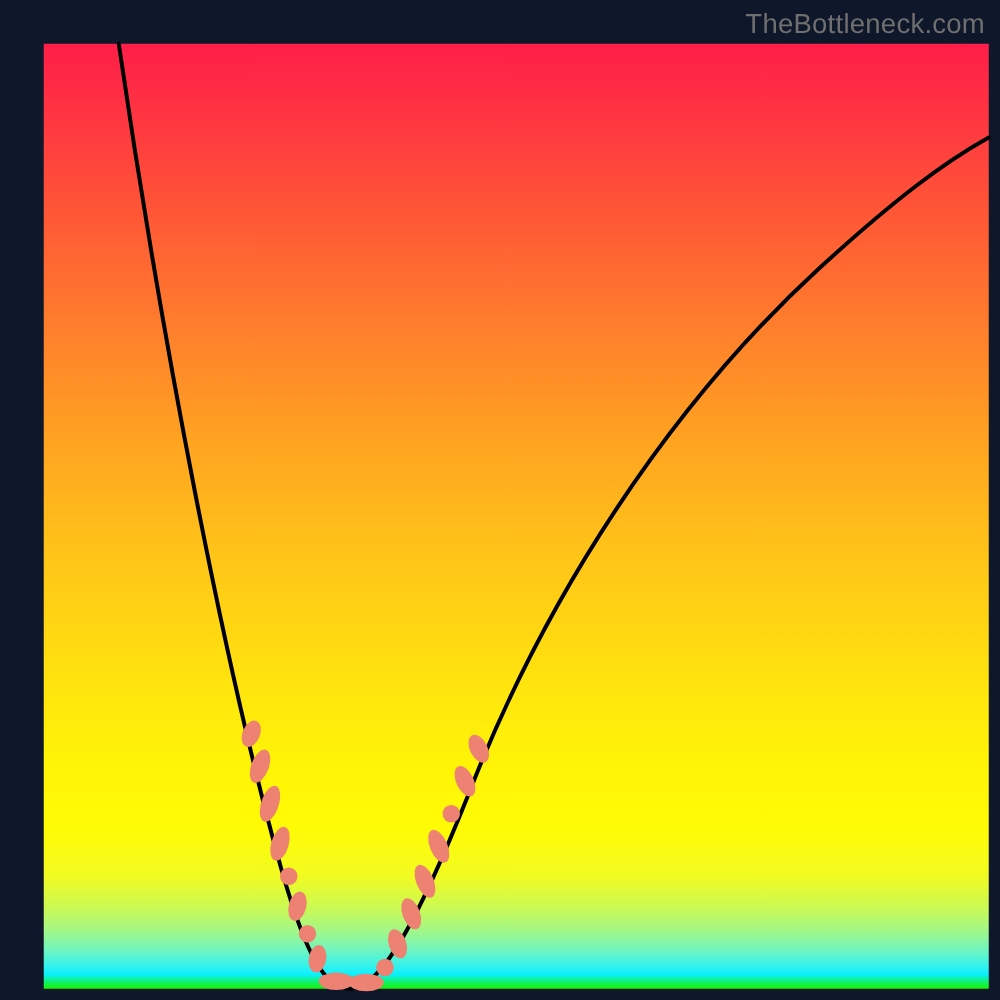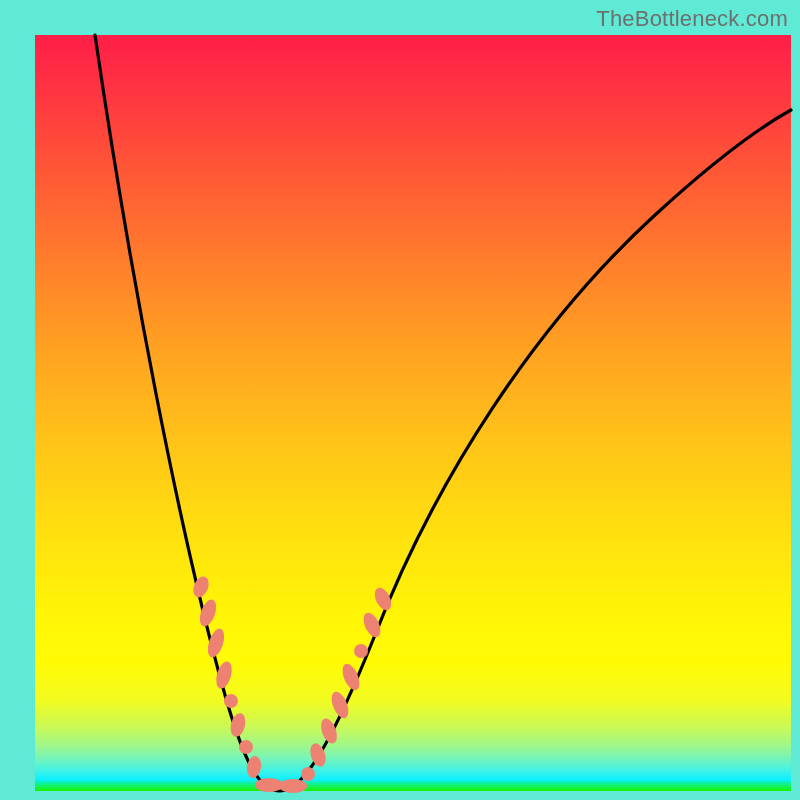--- a/index.html
+++ b/index.html
@@ -10,21 +10,21 @@
     background: #000;
     overflow: hidden;
     font-family: Arial, Helvetica, sans-serif;
   }
   .frame {
     position: absolute;
     left: 0;
     top: 0;
     width: 800px;
     height: 800px;
-    background: #5eead4;
+    background: #0f172a;
   }
   .plot-area {
     position: absolute;
     left: 35px;
     top: 35px;
     width: 756px;
     height: 756px;
     background: linear-gradient(
       to bottom,
       #ff1e48 0%,

